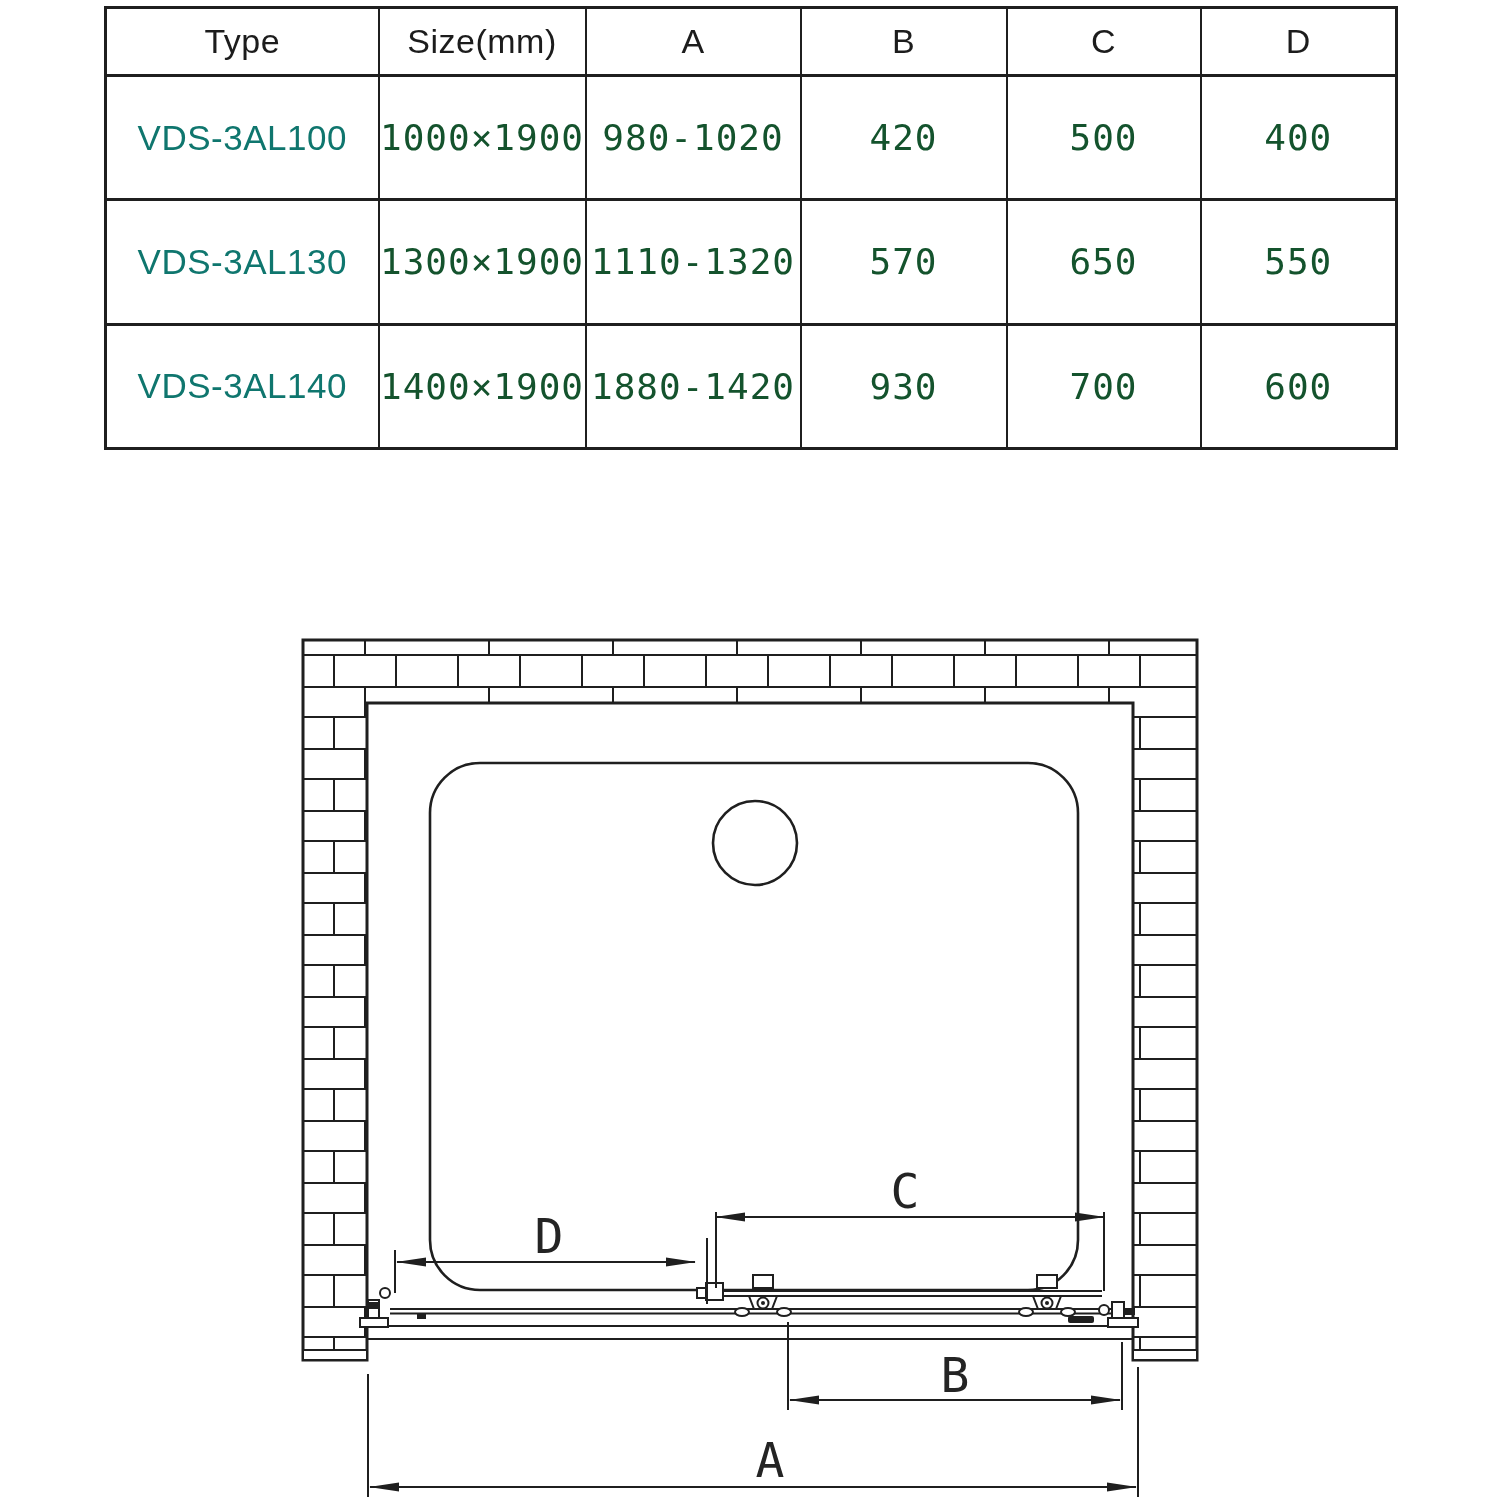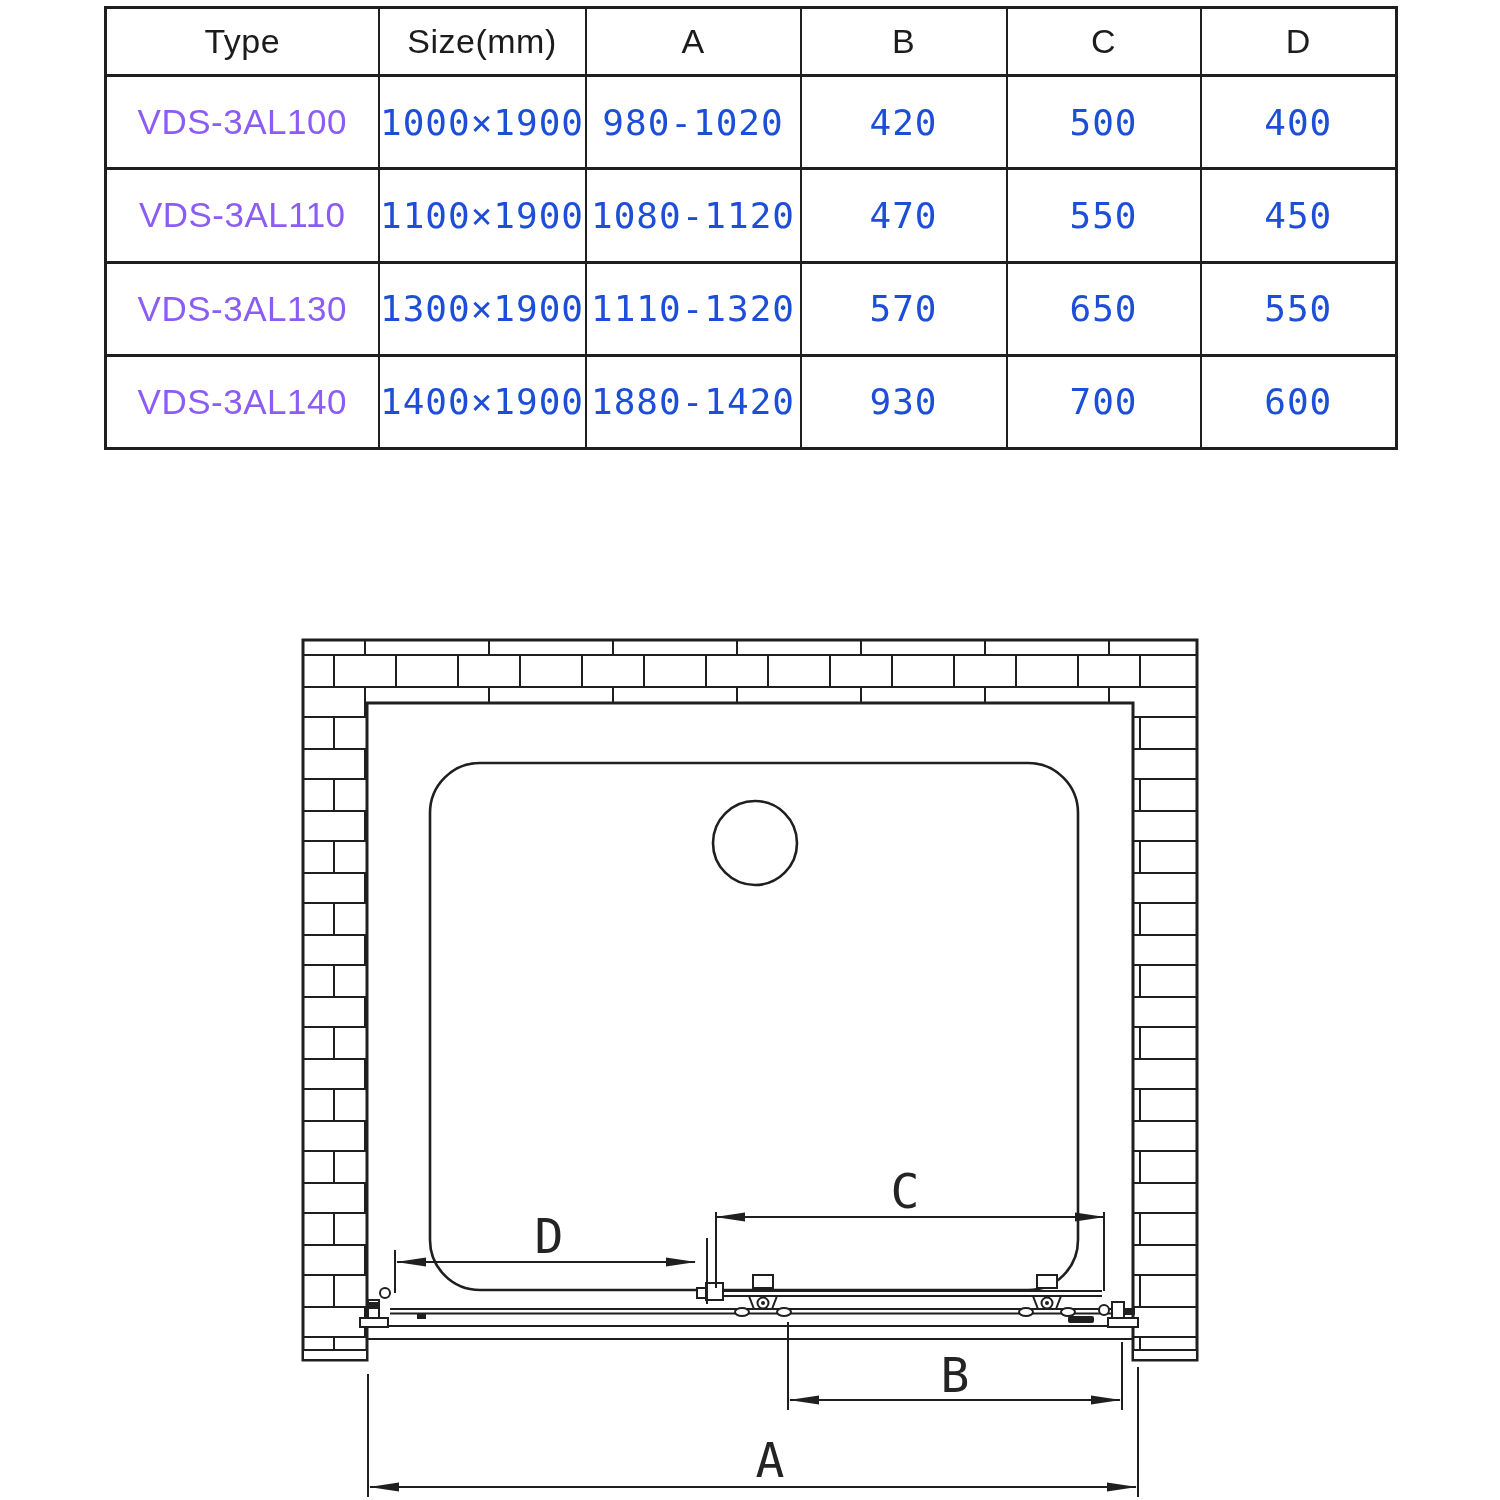--- a/index.html
+++ b/index.html
@@ -6,22 +6,22 @@
   .sheet{position:relative;width:1500px;height:1500px;background:#ffffff;overflow:hidden;
          font-family:"Liberation Sans",sans-serif;}
   .tbl-wrap{position:absolute;left:104px;top:6px;width:1291px;height:444px;}
   table.spec{width:100%;height:100%;border-collapse:collapse;table-layout:fixed;
              border:3px solid #1f1f1f;}
   table.spec th,table.spec td{border:2px solid #1f1f1f;text-align:center;vertical-align:middle;
              padding:0;overflow:hidden;white-space:nowrap;}
   table.spec tbody tr{border-top:3px solid #1f1f1f;}
   table.spec thead tr{height:68px;}
   th.hdr{font:400 34px "Liberation Sans",sans-serif;color:#1c1c1c;letter-spacing:0.5px;}
-  td.type{font:400 35px "Liberation Sans",sans-serif;color:#8b5cf6;letter-spacing:0.5px;}
-  td.num{font:400 36px "DejaVu Sans Mono",monospace;color:#1d4ed8;letter-spacing:1px;}
+  td.type{font:400 35px "Liberation Sans",sans-serif;color:#0f766e;letter-spacing:0.5px;}
+  td.num{font:400 36px "DejaVu Sans Mono",monospace;color:#14532d;letter-spacing:1px;}
   svg.diagram{position:absolute;left:0;top:0;width:1500px;height:1500px;}
   svg.diagram .ln{stroke:#1f1f1f;stroke-width:2.2;fill:none;}
   svg.diagram .thin{stroke:#1f1f1f;stroke-width:2;fill:none;}
   svg.diagram .wh{fill:#ffffff;stroke:#1f1f1f;stroke-width:2;}
   svg.diagram .dk{fill:#1f1f1f;stroke:none;}
   svg.diagram text.dim{font-family:"DejaVu Sans Mono",monospace;font-size:48px;fill:#242424;
                        text-anchor:middle;}
 </style>
 </head>
 <body>
@@ -49,28 +49,20 @@
         </tr>
       </thead>
       <tbody>
         <tr>
           <td class="type">VDS-3AL100</td>
           <td class="num">1000×1900</td>
           <td class="num">980-1020</td>
           <td class="num">420</td>
           <td class="num">500</td>
           <td class="num">400</td>
-        </tr>
-        <tr>
-          <td class="type">VDS-3AL110</td>
-          <td class="num">1100×1900</td>
-          <td class="num">1080-1120</td>
-          <td class="num">470</td>
-          <td class="num">550</td>
-          <td class="num">450</td>
         </tr>
         <tr>
           <td class="type">VDS-3AL130</td>
           <td class="num">1300×1900</td>
           <td class="num">1110-1320</td>
           <td class="num">570</td>
           <td class="num">650</td>
           <td class="num">550</td>
         </tr>
         <tr>

